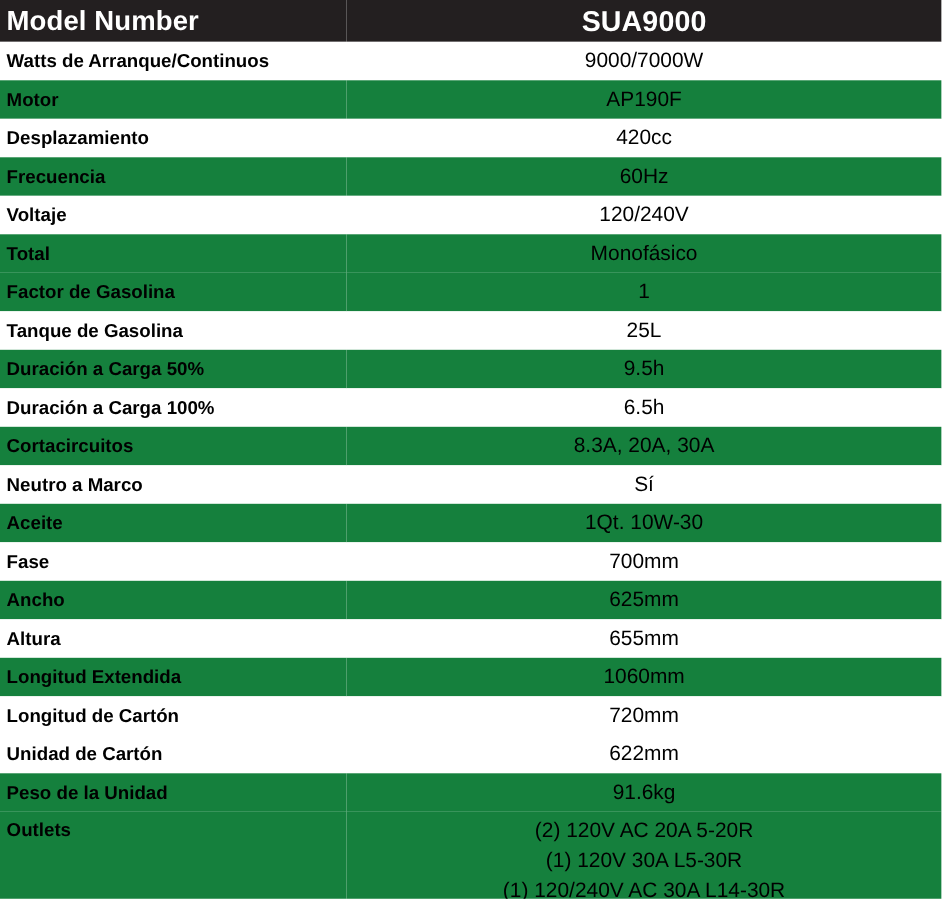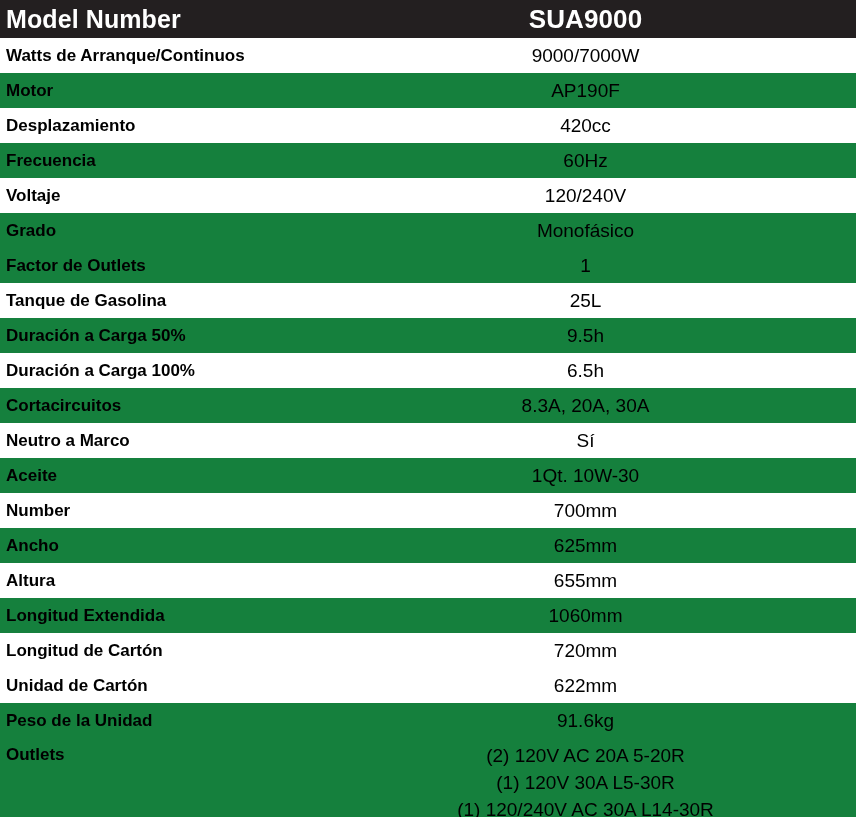--- a/index.html
+++ b/index.html
@@ -94,25 +94,25 @@
       </tr>
       <tr class="data-row row-even">
         <td class="label-cell">Frecuencia</td>
         <td class="value-cell">60Hz</td>
       </tr>
       <tr class="data-row row-odd">
         <td class="label-cell">Voltaje</td>
         <td class="value-cell">120/240V</td>
       </tr>
       <tr class="data-row row-even">
-        <td class="label-cell">Grado</td>
+        <td class="label-cell">Total</td>
         <td class="value-cell">Monofásico</td>
       </tr>
       <tr class="data-row row-even">
-        <td class="label-cell">Factor de Outlets</td>
+        <td class="label-cell">Factor de Gasolina</td>
         <td class="value-cell">1</td>
       </tr>
       <tr class="data-row row-odd">
         <td class="label-cell">Tanque de Gasolina</td>
         <td class="value-cell">25L</td>
       </tr>
       <tr class="data-row row-even">
         <td class="label-cell">Duración a Carga 50%</td>
         <td class="value-cell">9.5h</td>
       </tr>
@@ -126,21 +126,21 @@
       </tr>
       <tr class="data-row row-odd">
         <td class="label-cell">Neutro a Marco</td>
         <td class="value-cell">Sí</td>
       </tr>
       <tr class="data-row row-even">
         <td class="label-cell">Aceite</td>
         <td class="value-cell">1Qt. 10W-30</td>
       </tr>
       <tr class="data-row row-odd">
-        <td class="label-cell">Number</td>
+        <td class="label-cell">Fase</td>
         <td class="value-cell">700mm</td>
       </tr>
       <tr class="data-row row-even">
         <td class="label-cell">Ancho</td>
         <td class="value-cell">625mm</td>
       </tr>
       <tr class="data-row row-odd">
         <td class="label-cell">Altura</td>
         <td class="value-cell">655mm</td>
       </tr>

